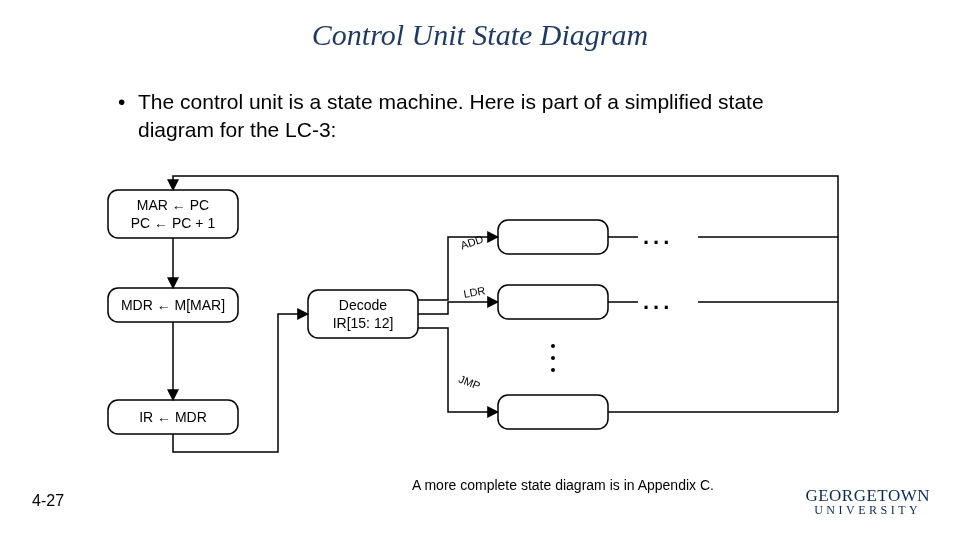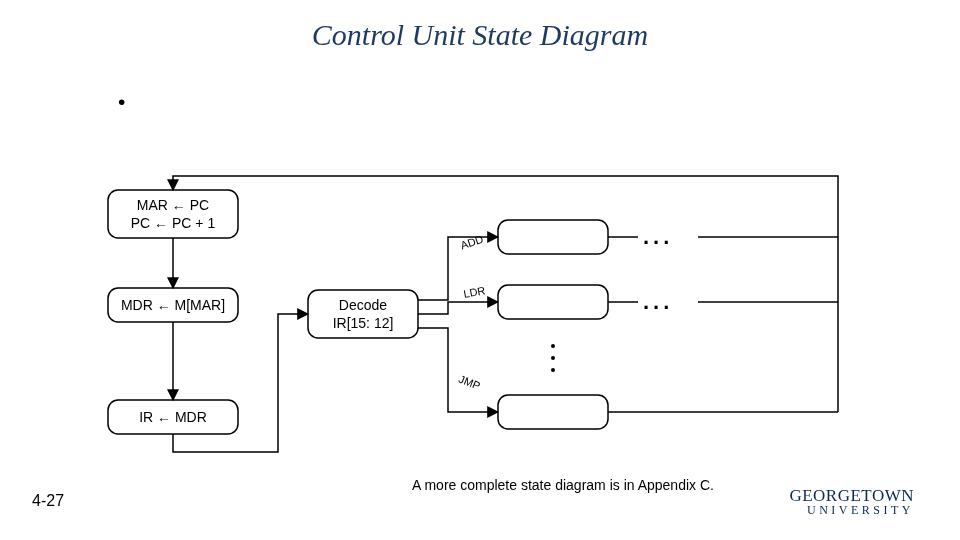--- a/index.html
+++ b/index.html
@@ -3,37 +3,38 @@
 <meta charset="utf-8">
 <style>
   html,body{margin:0;padding:0;width:960px;height:540px;background:#fff;font-family:Arial,Helvetica,sans-serif;color:#000;}
   .slide{position:relative;width:960px;height:540px;}
   .title{position:absolute;left:0;width:960px;top:18px;text-align:center;font-family:"Book Antiqua","Palatino Linotype",Georgia,serif;font-style:italic;font-size:30px;color:#1f3a5f;}
   .bullet{position:absolute;left:138px;top:88px;width:700px;font-size:21px;line-height:1.35;}
   .bullet .dot{position:absolute;left:-20px;top:0;}
   .diagram{position:absolute;left:48px;top:170px;width:840px;height:295px;}
   .note{position:absolute;left:388px;top:476px;width:430px;font-size:14px;line-height:1.3;margin-left:24px;}
   .page{position:absolute;left:32px;bottom:30px;font-size:16px;text-align:right;}
-  .logo{position:absolute;right:46px;bottom:24px;text-align:right;font-family:Georgia,'Times New Roman',serif;color:#0b2a52;line-height:1;}
+  .logo{position:absolute;right:30px;bottom:24px;text-align:center;font-family:Georgia,'Times New Roman',serif;color:#0b2a52;line-height:1;}
   .logo .l1{font-size:17px;letter-spacing:0.5px;}
   .logo .l2{font-size:12px;letter-spacing:3.5px;}
   
   .box-text{font-family:Arial,Helvetica,sans-serif;font-size:14px;}
   .edge-text{font-family:Arial,Helvetica,sans-serif;font-size:11px;}
   .dots-text{font-family:Arial,Helvetica,sans-serif;font-size:22px;font-weight:bold;letter-spacing:4px;}
 </style>
 </head>
 <body>
 
 <div class="slide">
 
   <div class="title">Control Unit State Diagram</div>
 
   <div class="bullet">
     <span class="dot">•</span>
+    <span>The control unit is a state machine.  Here is part of a simplified state diagram for the LC-3:</span>
   </div>
 
   <div class="diagram">
     <svg viewBox="0 0 840 295" width="840" height="295">
       <defs>
         <marker id="arr" viewBox="0 0 10 10" refX="9" refY="5" markerWidth="8" markerHeight="8" orient="auto">
           <path d="M0,0 L10,5 L0,10 z" fill="#000"></path>
         </marker>
       </defs>
 

